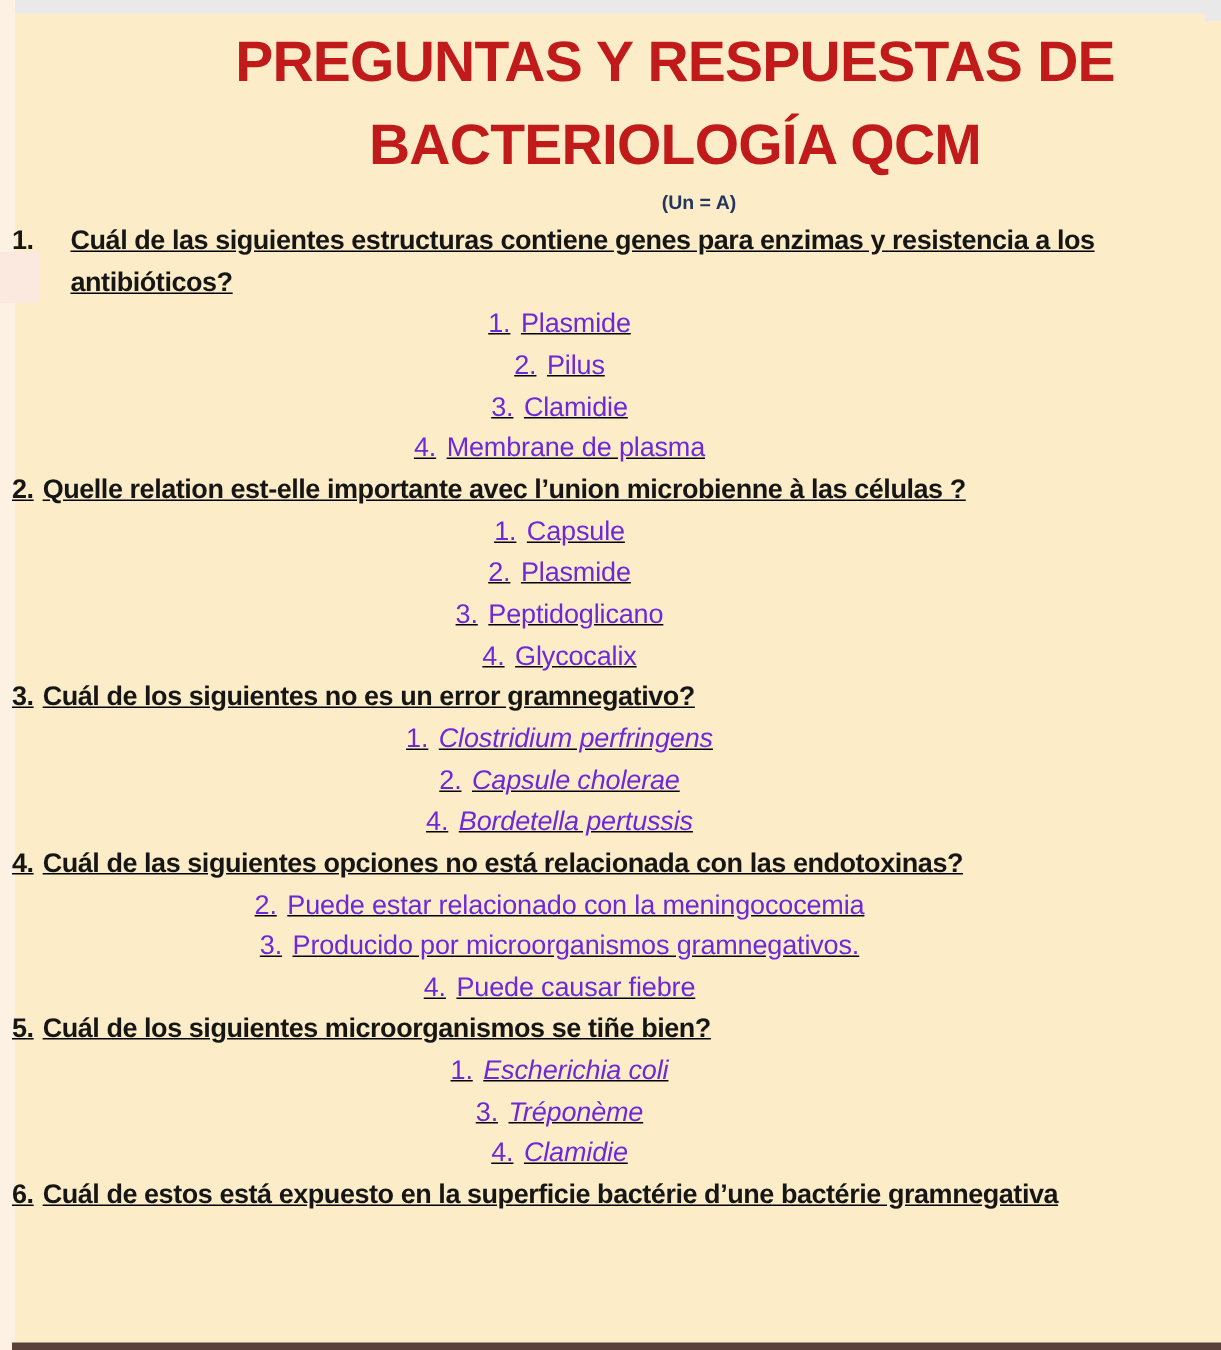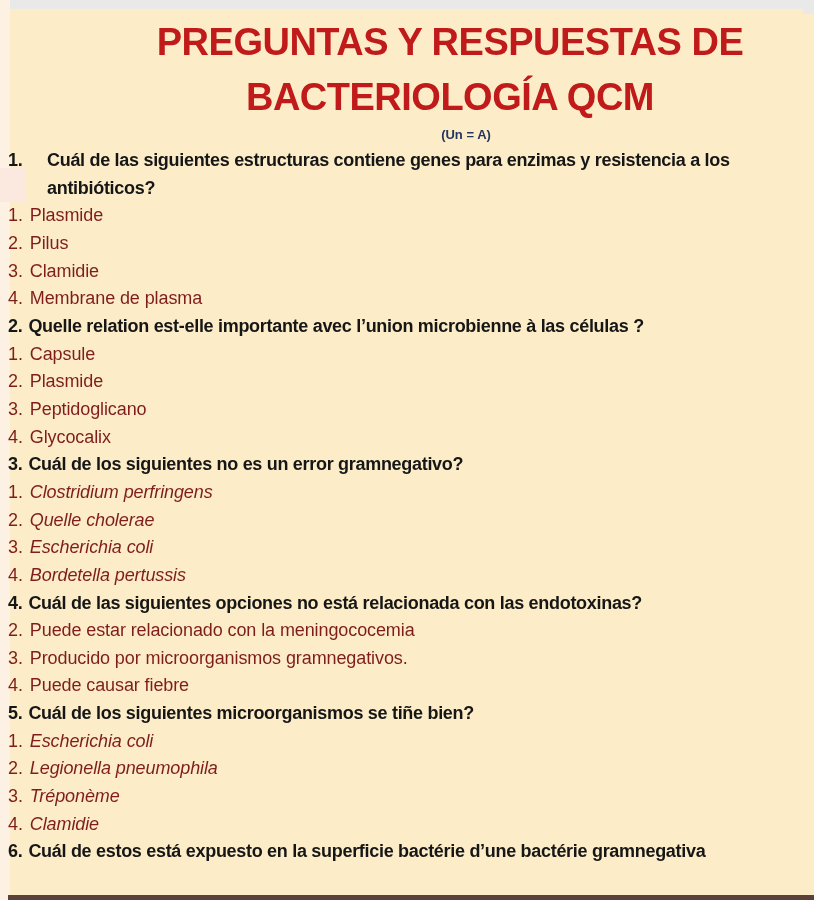--- a/index.html
+++ b/index.html
@@ -74,20 +74,21 @@
   }
   .body {
     position: absolute;
     left: 0; top: 147px;
     width: 738px;
     padding-left: 8px;
     box-sizing: border-box;
     font-size: 18px;
     line-height: 27.65px;
     z-index: 2;
+    text-decoration: underline;
   }
   .q-line {
     font-weight: bold;
     color: #161616;
     letter-spacing: -0.3px;
     white-space: nowrap;
   }
   .q-line.hanging {
     white-space: normal;
     padding-left: 39px;
@@ -99,23 +100,24 @@
     text-indent: 0;
   }
   .q-line .num {
     margin-right: 6px;
   }
   .q-line.hanging .num {
     margin-right: 0;
   }
   .opt-line {
     font-weight: normal;
-    color: #7f1d1d;
+    color: #6d28d9;
     letter-spacing: -0.1px;
     white-space: nowrap;
+    text-align: center;
   }
   .opt-line .num {
     margin-right: 7px;
     font-style: normal;
   }
   .opt-line.italic .txt {
     font-style: italic;
     margin-top: 36px;
   }
 </style>
@@ -142,29 +144,27 @@
       <div class="opt-line"><span class="num">2.</span><span class="txt">Pilus</span></div>
       <div class="opt-line"><span class="num">3.</span><span class="txt">Clamidie</span></div>
       <div class="opt-line"><span class="num">4.</span><span class="txt">Membrane de plasma</span></div>
       <div class="q-line"><span class="num">2.</span><span class="txt">Quelle relation est-elle importante avec l’union microbienne à las células ?</span></div>
       <div class="opt-line"><span class="num">1.</span><span class="txt">Capsule</span></div>
       <div class="opt-line"><span class="num">2.</span><span class="txt">Plasmide</span></div>
       <div class="opt-line"><span class="num">3.</span><span class="txt">Peptidoglicano</span></div>
       <div class="opt-line"><span class="num">4.</span><span class="txt">Glycocalix</span></div>
       <div class="q-line"><span class="num">3.</span><span class="txt">Cuál de los siguientes no es un error gramnegativo?</span></div>
       <div class="opt-line italic"><span class="num">1.</span><span class="txt">Clostridium perfringens</span></div>
-      <div class="opt-line italic"><span class="num">2.</span><span class="txt">Quelle cholerae</span></div>
-      <div class="opt-line italic"><span class="num">3.</span><span class="txt">Escherichia coli</span></div>
+      <div class="opt-line italic"><span class="num">2.</span><span class="txt">Capsule cholerae</span></div>
       <div class="opt-line italic"><span class="num">4.</span><span class="txt">Bordetella pertussis</span></div>
       <div class="q-line"><span class="num">4.</span><span class="txt">Cuál de las siguientes opciones no está relacionada con las endotoxinas?</span></div>
       <div class="opt-line"><span class="num">2.</span><span class="txt">Puede estar relacionado con la meningococemia</span></div>
       <div class="opt-line"><span class="num">3.</span><span class="txt">Producido por microorganismos gramnegativos.</span></div>
       <div class="opt-line"><span class="num">4.</span><span class="txt">Puede causar fiebre</span></div>
       <div class="q-line"><span class="num">5.</span><span class="txt">Cuál de los siguientes microorganismos se tiñe bien?</span></div>
       <div class="opt-line italic"><span class="num">1.</span><span class="txt">Escherichia coli</span></div>
-      <div class="opt-line italic"><span class="num">2.</span><span class="txt">Legionella pneumophila</span></div>
       <div class="opt-line italic"><span class="num">3.</span><span class="txt">Tréponème</span></div>
       <div class="opt-line italic"><span class="num">4.</span><span class="txt">Clamidie</span></div>
       <div class="q-line"><span class="num">6.</span><span class="txt">Cuál de estos está expuesto en la superficie bactérie d’une bactérie gramnegativa</span></div>
     </div>
 
   <div class="bottom-strip"></div>
 </div>
 
 </body></html>

